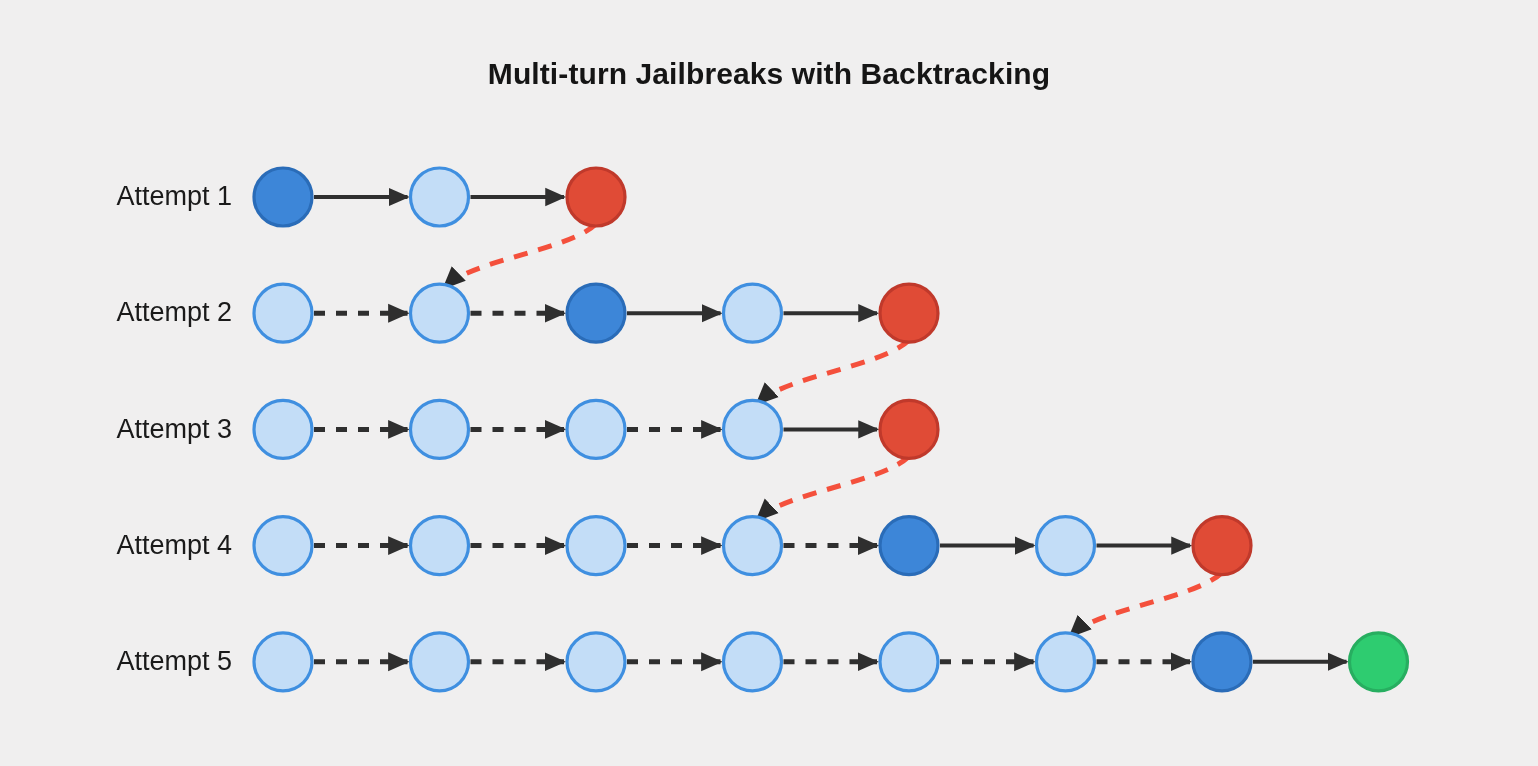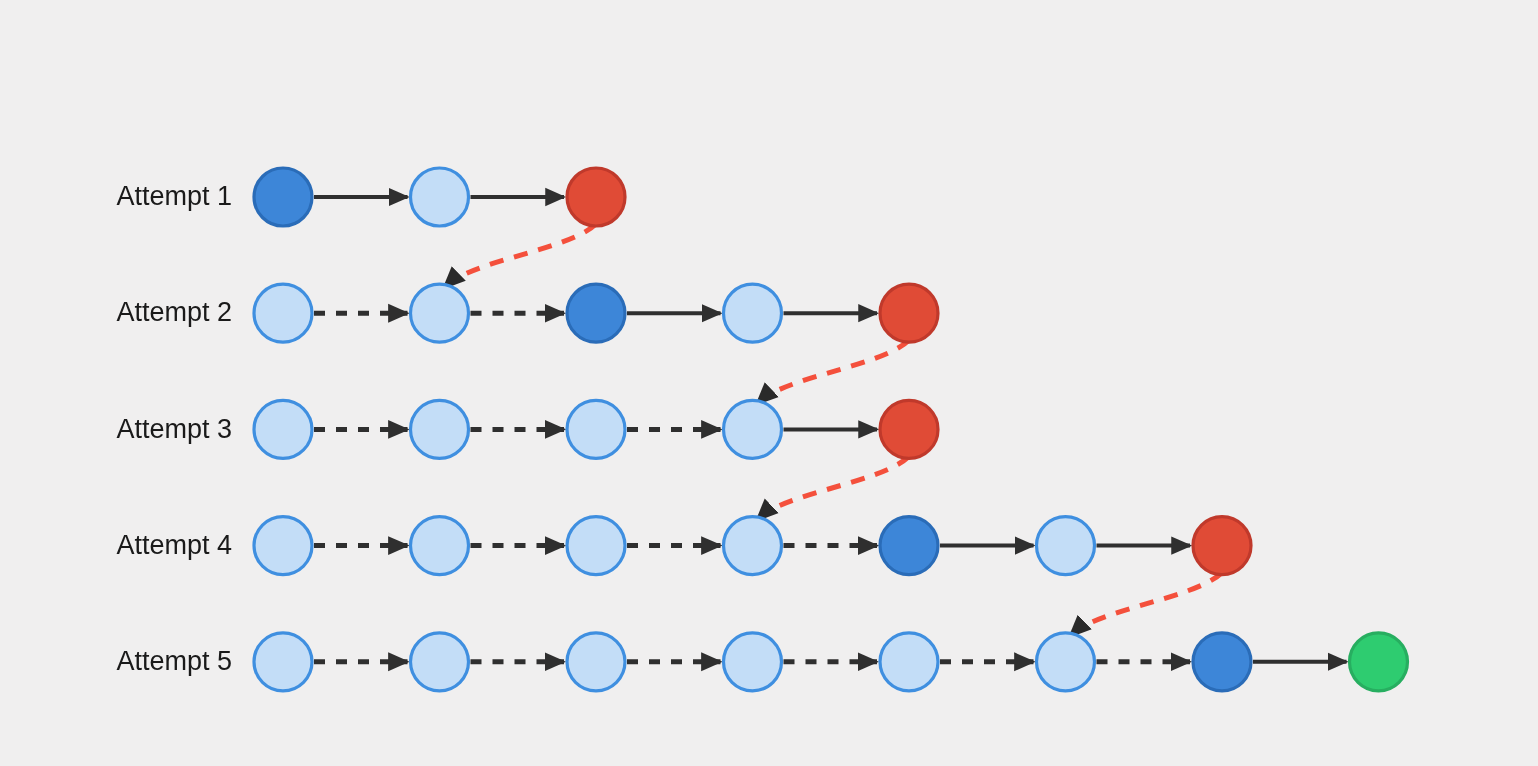--- a/index.html
+++ b/index.html
@@ -65,20 +65,21 @@
     stroke-width: 5;
     stroke-dasharray: 14 11;
     fill: none;
   }
 </style>
 </head>
 <body>
 
 <div id="figure">
 
+  <div id="figure-title">Multi-turn Jailbreaks with Backtracking</div>
 
   <svg id="diagram-svg" width="1538" height="766" viewBox="0 0 1538 766">
     <defs>
       <marker id="arrow-solid" viewBox="0 0 10 10" refX="9" refY="5" markerWidth="5.2" markerHeight="5.2" orient="auto-start-reverse">
         <path d="M 0 0.6 L 10 5 L 0 9.4 z" fill="#2f2f2f"></path>
       </marker>
       <marker id="arrow-dashed" viewBox="0 0 10 10" refX="9" refY="5" markerWidth="4.3" markerHeight="4.3" orient="auto-start-reverse">
         <path d="M 0 0.6 L 10 5 L 0 9.4 z" fill="#2f2f2f"></path>
       </marker>
       <marker id="arrow-backtrack" viewBox="0 0 10 10" refX="8" refY="5" markerWidth="4.6" markerHeight="4.6" orient="auto-start-reverse">

